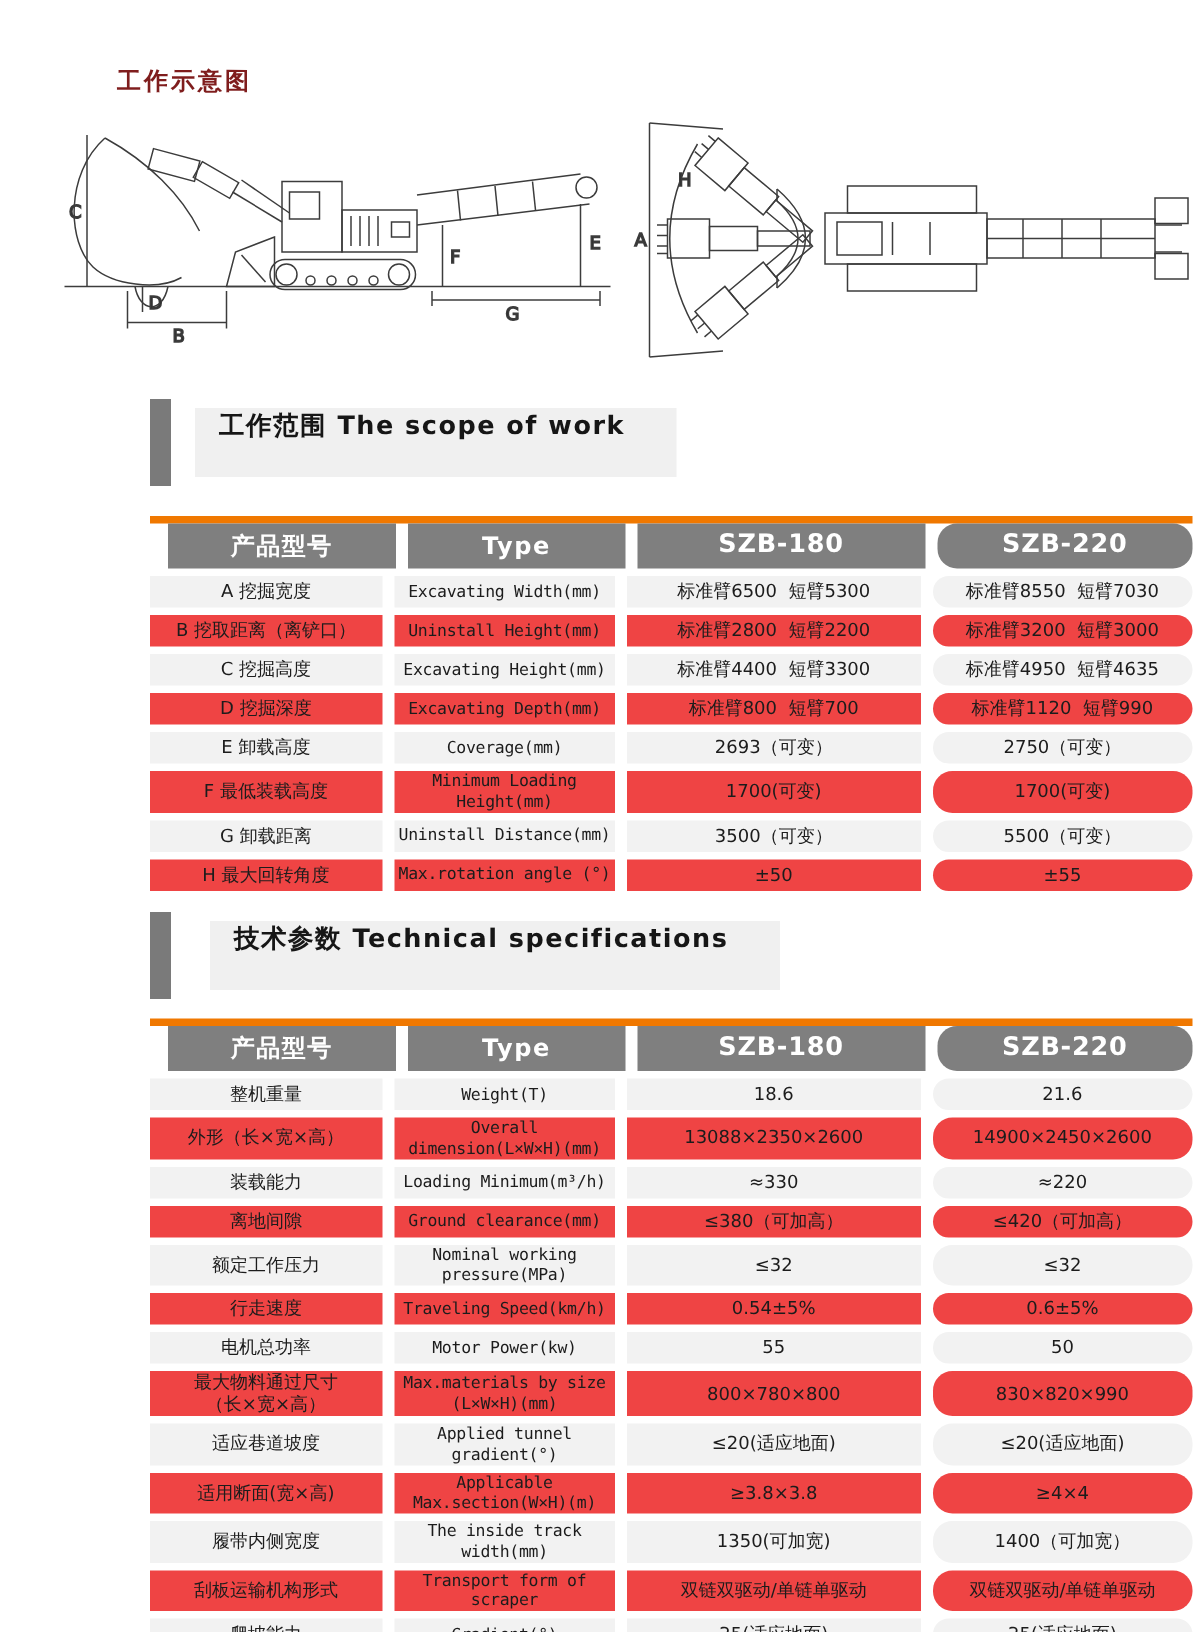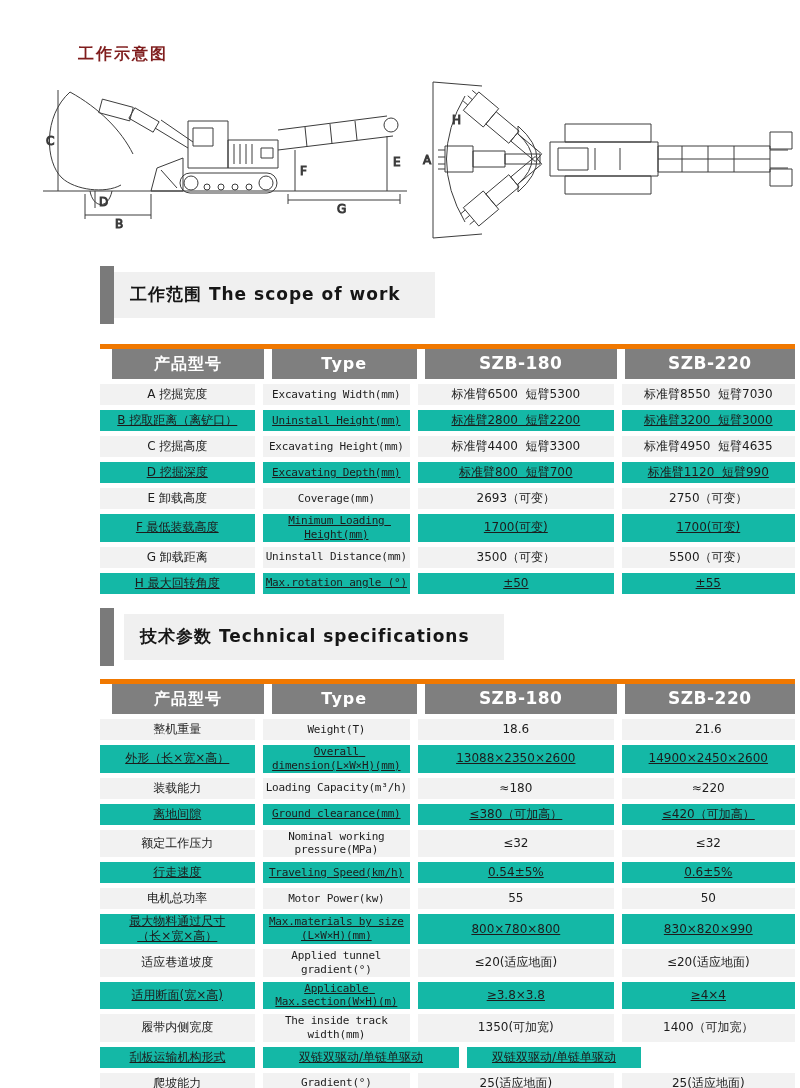--- a/index.html
+++ b/index.html
@@ -12,45 +12,45 @@
     font-size:16px;font-weight:bold;letter-spacing:2px;color:#7f1d1d;
   }
   .diag{position:absolute;}
   .diag *{vector-effect:non-scaling-stroke;}
   .diag text{font-size:12px;fill:#222;font-family:"DejaVu Sans",sans-serif;}
 
   
   .section{position:absolute;left:100px;height:58px;display:flex;}
   .sbar{width:14px;height:58px;background:#7a7a7a;}
   .sband{
-    margin:6px 0;background:#f0f0f0;display:flex;align-items:flex-end;
-    padding:0 34px 12px 16px;
+    margin:6px 16px;background:#f0f0f0;display:flex;align-items:flex-start;
+    padding:0 34px 0 16px;
   }
   .sband span{font-size:17px;font-weight:bold;letter-spacing:1px;color:#161616;}
 
   
   .spec-table{position:absolute;left:100px;width:695px;}
   .orange-bar{height:5px;background:#f07800;}
   .row{display:flex;gap:8px;margin-top:5px;}
   .row.header{margin-top:0;padding-left:12px;}
   .cell{
     display:flex;align-items:center;justify-content:center;text-align:center;
     white-space:pre-wrap;line-height:1.25;
   }
   .c1{width:155px;font-size:12px;}
   .c2{width:148px;font-size:11px;letter-spacing:-0.2px;font-family:"DejaVu Sans Mono",monospace;}
   .c3{width:196px;font-size:12px;}
-  .c4{width:174px;font-size:12px;}
+  .c4{width:174px;font-size:12px;border-radius:13px;}
   .hcell{
     background:#7f7f7f;color:#ffffff;font-weight:bold;height:30px;
     font-size:16px;letter-spacing:1px;font-family:"DejaVu Sans",sans-serif;
   }
   .hcell.model{font-size:17px;letter-spacing:0.5px;}
   .light{background:#f2f2f2;}
-  .dark{background:#14b8a6;text-decoration:underline;}
+  .dark{background:#ef4444;}
   .body-row .cell{min-height:21px;}
 </style>
 </head>
 <body>
 
 <div class="page-title">工作示意图</div>
 
 <svg class="diag" style="left:15px;top:78px;" width="400" height="155" viewBox="0 0 400 155" fill="none" stroke="#3c3c3c" stroke-width="1">
 
   <line x1="28" y1="113" x2="392" y2="113"></line>
@@ -259,22 +259,22 @@
       <div class="cell c4 light">21.6</div>
     </div>
   <div class="row body-row">
       <div class="cell c1 dark">外形（长×宽×高）</div>
       <div class="cell c2 dark">Overall dimension(L×W×H)(mm)</div>
       <div class="cell c3 dark">13088×2350×2600</div>
       <div class="cell c4 dark">14900×2450×2600</div>
     </div>
   <div class="row body-row">
       <div class="cell c1 light">装载能力</div>
-      <div class="cell c2 light">Loading Capacity(m³/h)</div>
-      <div class="cell c3 light">≈180</div>
+      <div class="cell c2 light">Loading Minimum(m³/h)</div>
+      <div class="cell c3 light">≈330</div>
       <div class="cell c4 light">≈220</div>
     </div>
   <div class="row body-row">
       <div class="cell c1 dark">离地间隙</div>
       <div class="cell c2 dark">Ground clearance(mm)</div>
       <div class="cell c3 dark">≤380（可加高）</div>
       <div class="cell c4 dark">≤420（可加高）</div>
     </div>
   <div class="row body-row">
       <div class="cell c1 light">额定工作压力</div>
@@ -315,20 +315,21 @@
       <div class="cell c4 dark">≥4×4</div>
     </div>
   <div class="row body-row">
       <div class="cell c1 light">履带内侧宽度</div>
       <div class="cell c2 light">The inside track width(mm)</div>
       <div class="cell c3 light">1350(可加宽)</div>
       <div class="cell c4 light">1400（可加宽）</div>
     </div>
   <div class="row body-row">
       <div class="cell c1 dark">刮板运输机构形式</div>
+      <div class="cell c2 dark">Transport form of scraper</div>
       <div class="cell c3 dark">双链双驱动/单链单驱动</div>
       <div class="cell c4 dark">双链双驱动/单链单驱动</div>
     </div>
   <div class="row body-row">
       <div class="cell c1 light">爬坡能力</div>
       <div class="cell c2 light">Gradient(°)</div>
       <div class="cell c3 light">25(适应地面)</div>
       <div class="cell c4 light">25(适应地面)</div>
     </div>
 </div>

